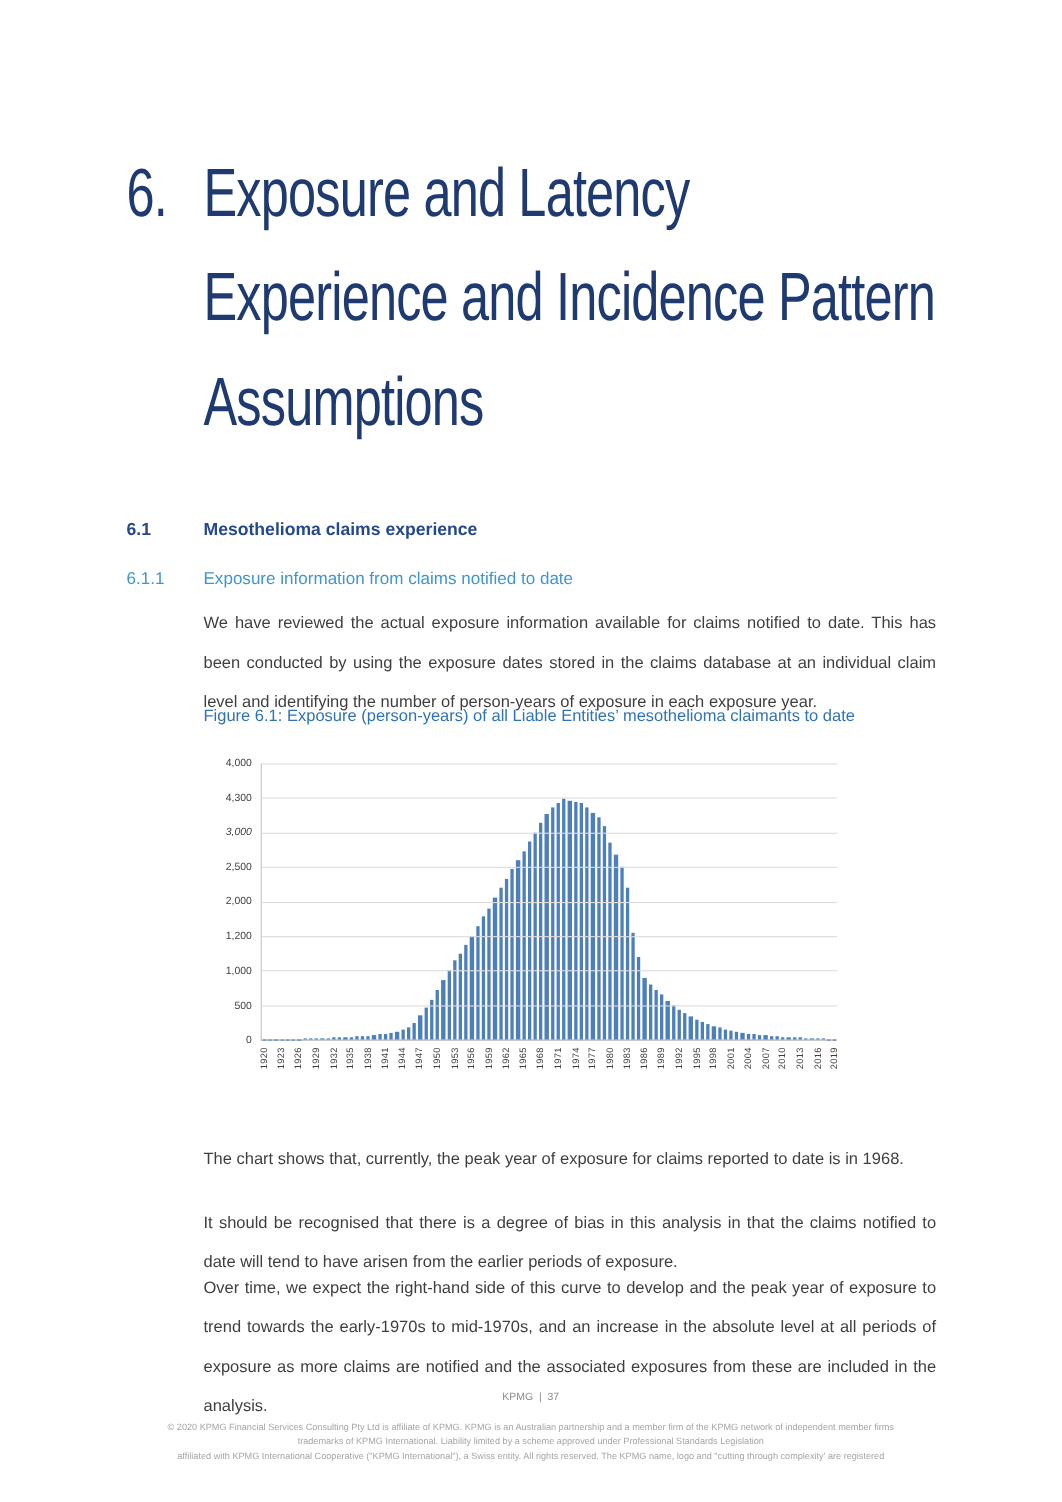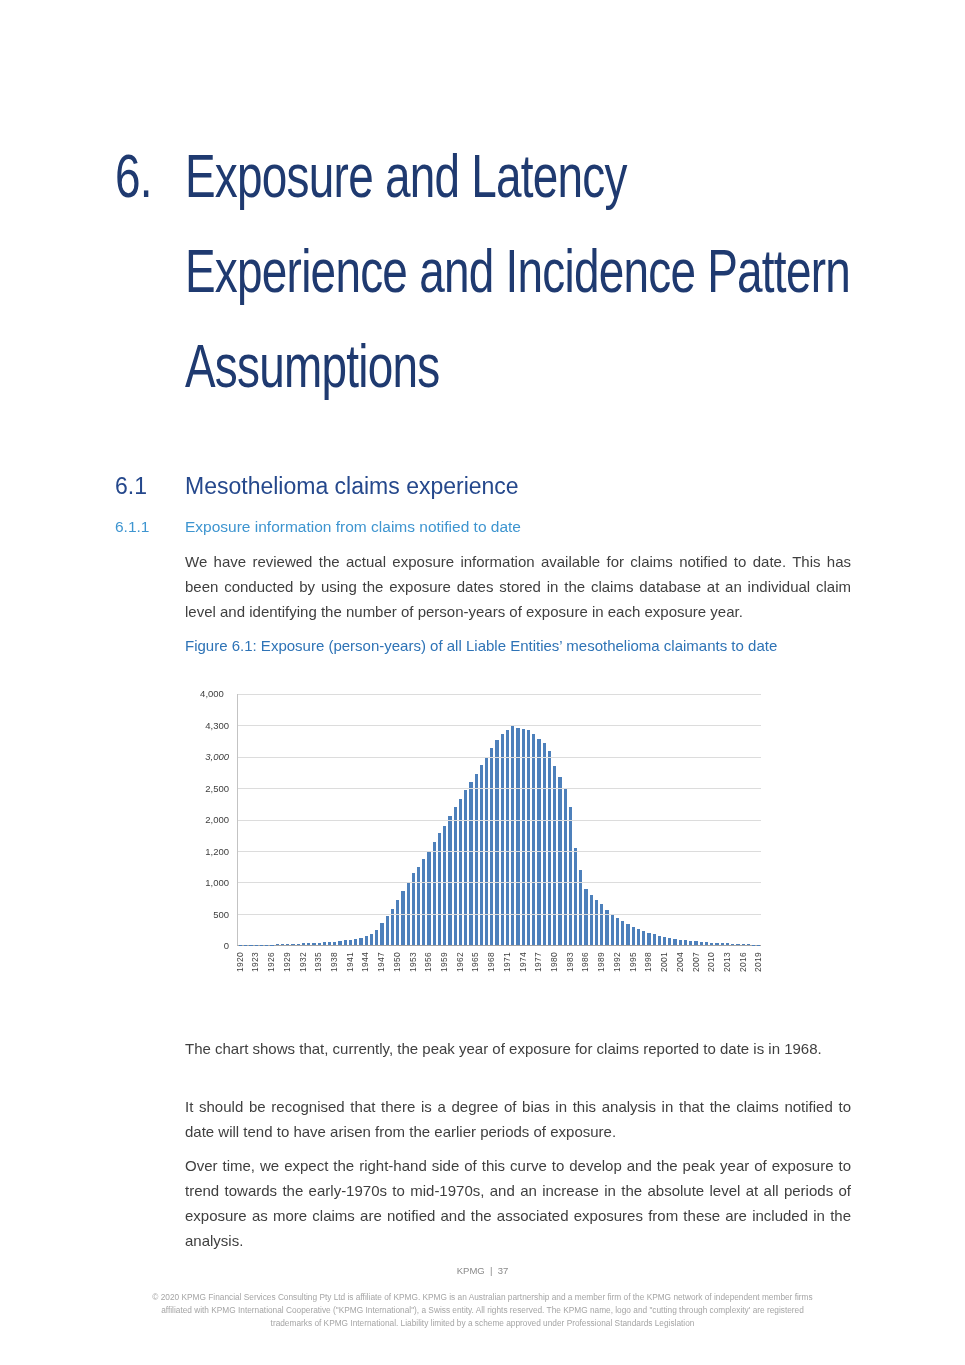--- a/index.html
+++ b/index.html
@@ -10,26 +10,26 @@
   }
 
   
   .chapter { position:absolute; top:128px; left:115px; color:#1f3a70; }
   .chapter .row { display:flex; }
   .chapter-num { width:70px; font-size:62px; line-height:95px; }
   .chapter-line { font-size:62px; line-height:95px; white-space:nowrap; }
   .squeeze { display:inline-block; transform:scaleX(0.74); transform-origin:0 50%; letter-spacing:-1px; }
 
   
-  .section { position:absolute; top:473px; left:115px; width:760px; color:#25488c; font-size:23px; }
+  .section { position:absolute; top:473px; left:115px; width:760px; color:#25488c; font-size:16px;font-weight:bold; }
   .section .num, .subsection .num { display:inline-block; width:70px; }
   .subsection { position:absolute; top:518px; left:115px; width:760px; color:#3e95d0; font-size:15.5px; }
 
   
-  .para { position:absolute; left:185px; width:666px; font-size:15px; line-height:25px;
+  .para { position:absolute; left:185px; width:666px; font-size:15px; line-height:36px;
           color:#3f3f3f; text-align:justify; }
   #p1 { top:549px; }
   #caption { top:633px; color:#2e73b6; text-align:left; }
   #p2 { top:1036px; }
   #p3 { top:1094px; }
   #p4 { top:1153px; }
 
   
   .chart { position:absolute; top:686px; left:195px; width:580px; height:308px; }
   .plot { position:absolute; left:42px; top:8px; width:524px; height:252px;
@@ -86,21 +86,21 @@
   <div class="chart">
     <div class="ylabels">
         <span style="top: 247px;">0</span>
         <span style="top: 215.5px;">500</span>
         <span style="top: 184px;">1,000</span>
         <span style="top: 152.5px;">1,200</span>
         <span style="top: 121px;">2,000</span>
         <span style="top: 89.5px;">2,500</span>
         <span style="top: 58px; font-style: italic;">3,000</span>
         <span style="top: 26.5px;">4,300</span>
-        <span style="top: -5px; text-align: center;">4,000</span>
+        <span style="top: -5px;">4,000</span>
       </div>
     <div class="plot">
       <div class="bars">
           <div class="bar-slot">
             <div class="bar" style="height: 0.05%; background: rgb(77, 128, 187);"></div>
           </div>
           <div class="bar-slot">
             <div class="bar" style="height: 0.075%; background: rgb(77, 128, 187);"></div>
           </div>
           <div class="bar-slot">
@@ -445,17 +445,17 @@
       </div>
   </div>
 
   <div class="para" id="p2">The chart shows that, currently, the peak year of exposure for claims reported to date is in 1968.</div>
   <div class="para" id="p3">It should be recognised that there is a degree of bias in this analysis in that the claims notified to date will tend to have arisen from the earlier periods of exposure.</div>
   <div class="para" id="p4">Over time, we expect the right-hand side of this curve to develop and the peak year of exposure to trend towards the early-1970s to mid-1970s, and an increase in the absolute level at all periods of exposure as more claims are notified and the associated exposures from these are included in the analysis.</div>
 
   <div class="footer-page">KPMG  |  37</div>
   <div class="copyright">
     <div>© 2020 KPMG Financial Services Consulting Pty Ltd is affiliate of KPMG. KPMG is an Australian partnership and a member firm of the KPMG network of independent member firms</div>
+    <div>trademarks of KPMG International. Liability limited by a scheme approved under Professional Standards Legislation</div>
     <div>affiliated with KPMG International Cooperative ("KPMG International"), a Swiss entity. All rights reserved. The KPMG name, logo and "cutting through complexity' are registered</div>
-    <div>trademarks of KPMG International. Liability limited by a scheme approved under Professional Standards Legislation</div>
   </div>
 
 </div>
 
 </body></html>

